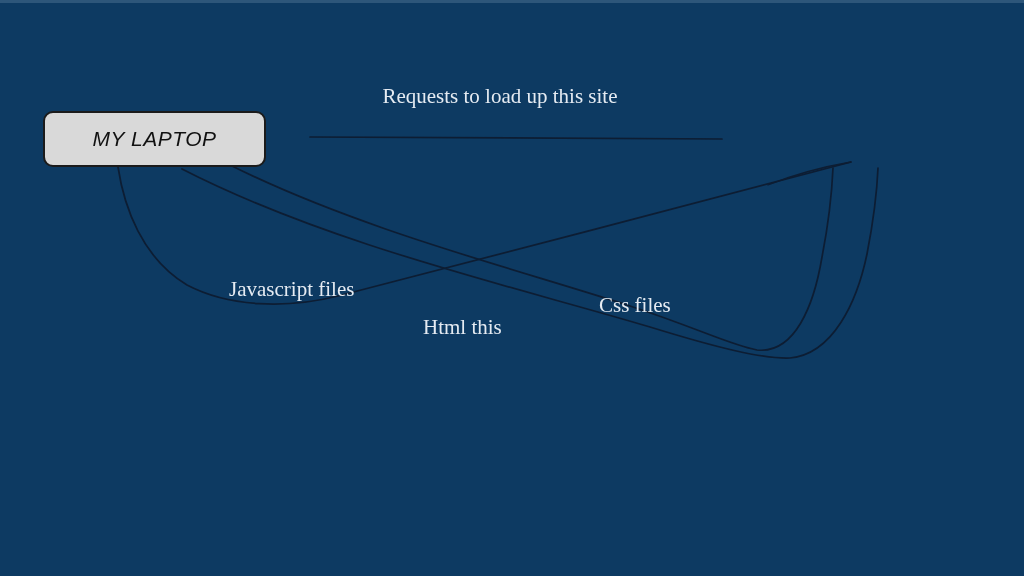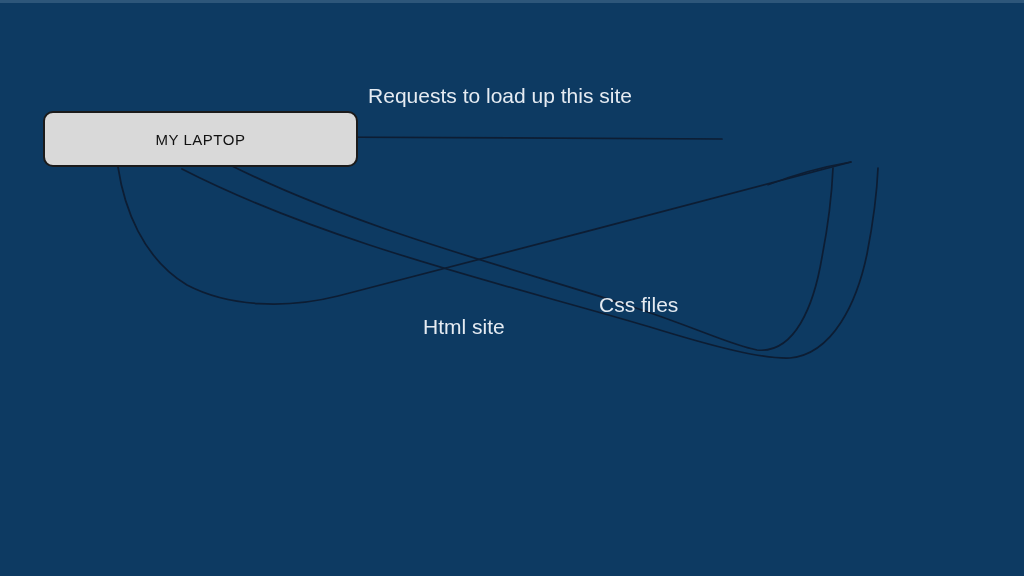--- a/index.html
+++ b/index.html
@@ -40,32 +40,33 @@
     background: var(--node-fill, #d9d9d9);
     border: 2px solid var(--node-border, #1b1b1b);
     border-radius: 10px;
     display: flex;
     align-items: center;
     justify-content: center;
     color: var(--node-text, #111111);
   }
   .node.laptop {
     left: 43px; top: 111px;
-    width: 315px; height: 56px;
-    font-size: 15px;
+    width: 223px; height: 56px;
+    font-size: 21px;
     letter-spacing: 0.5px;
+    font-style: italic;
   }
   .node.google {
     left: 722px; top: 110px;
     width: 264px; height: 58px;
     font-size: 20px;
   }
   .flabel {
     position: absolute;
-    font-family: Liberation Sans, sans-serif;
+    font-family: Liberation Serif, serif;
     font-size: 21px;
     color: var(--label-text, #e5ebf2);
     white-space: nowrap;
   }
   .flabel.requests { left: 340px; top: 84px; width: 320px; text-align: center; }
   .flabel.js       { left: 229px; top: 277px; }
   .flabel.html     { left: 423px; top: 315px; }
   .flabel.css      { left: 599px; top: 293px; }
 </style>
 </head>
@@ -87,18 +88,19 @@
     <path class="wire" d="M 182 169 C 330 245 520 288 650 327 C 718 348 763 359 790 358 C 833 354 857 302 867 254 C 874 218 877 192 878 168"></path>
   </svg>
 
   <div class="node laptop">
     <span>MY LAPTOP</span>
   </div>
 
 
   <div class="flabel requests">Requests to load up this site</div>
 
+  <div class="flabel js">Javascript files</div>
 
-  <div class="flabel html">Html site</div>
+  <div class="flabel html">Html this</div>
 
   <div class="flabel css">Css files</div>
 
 </div>
 
 </body></html>

